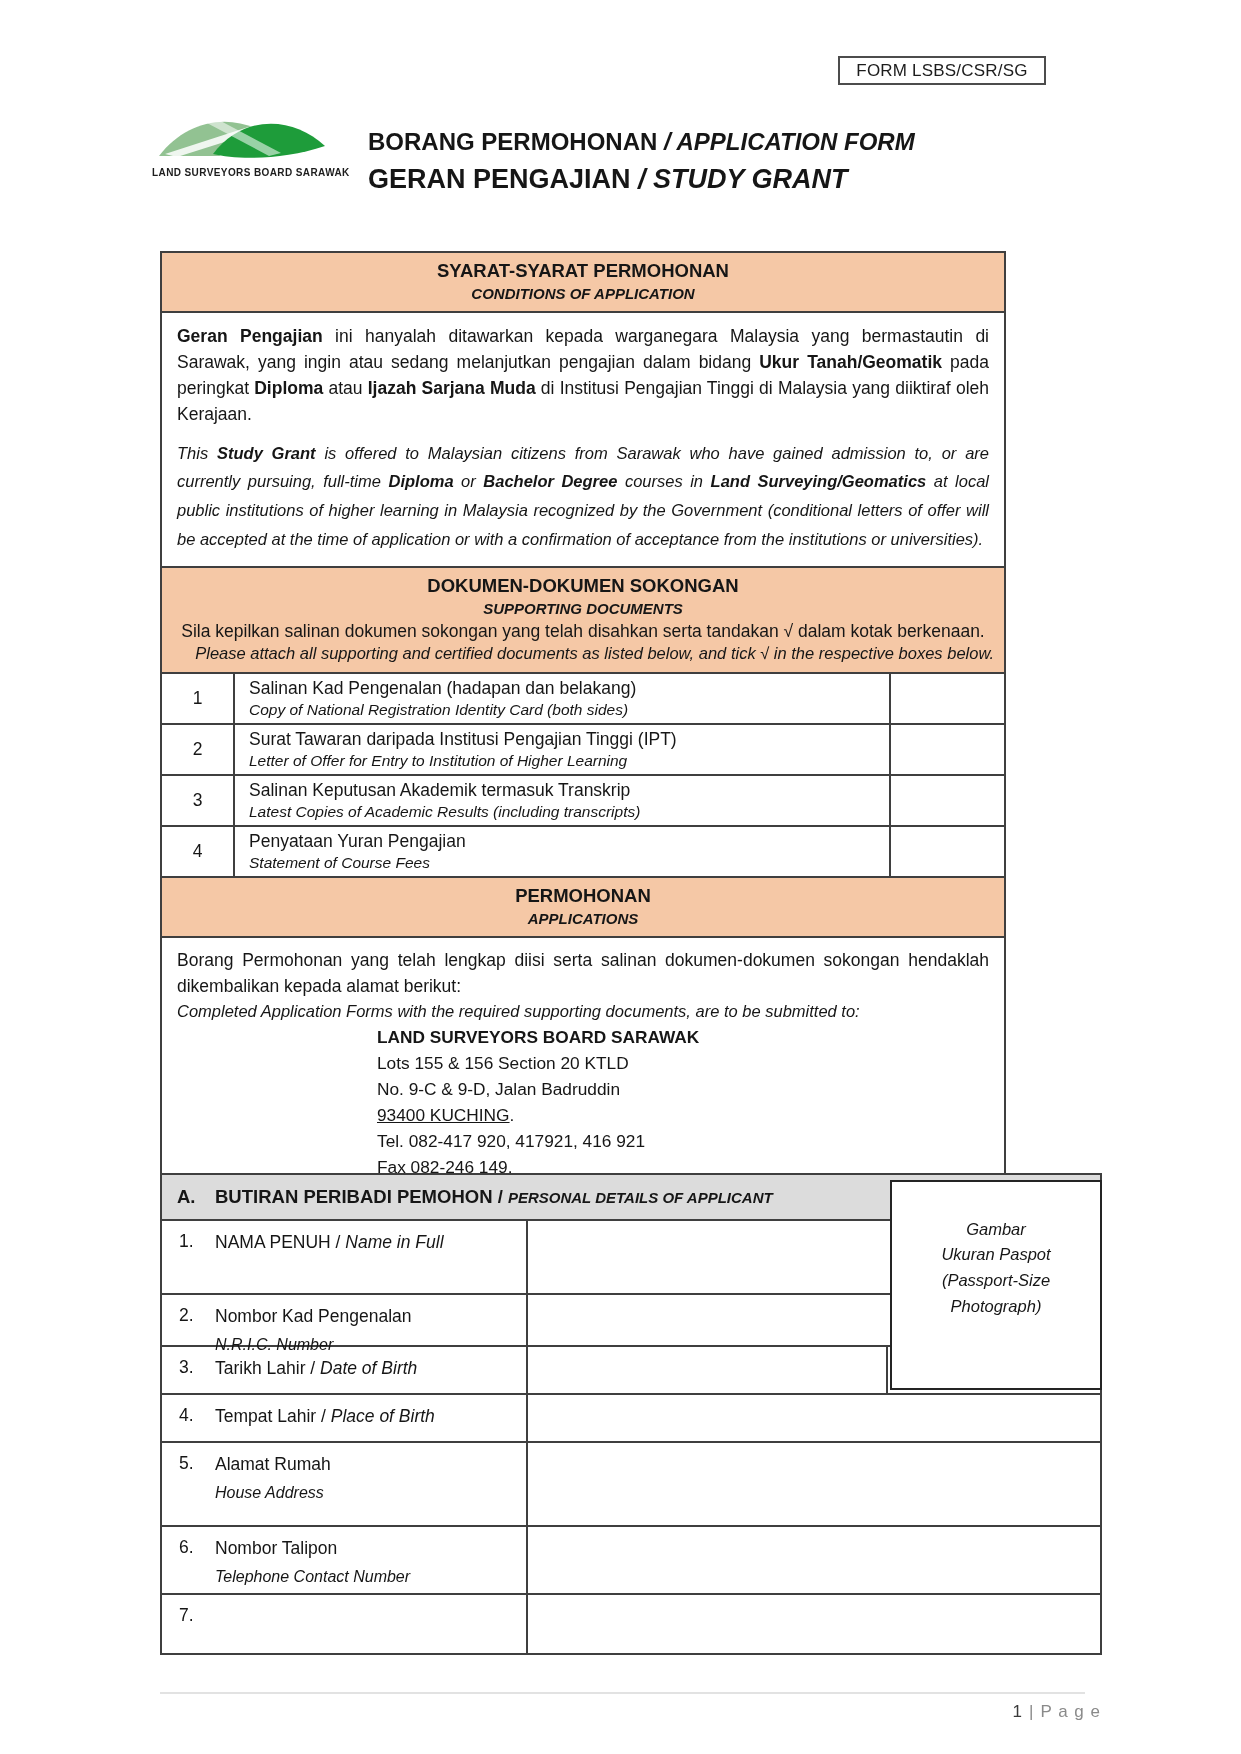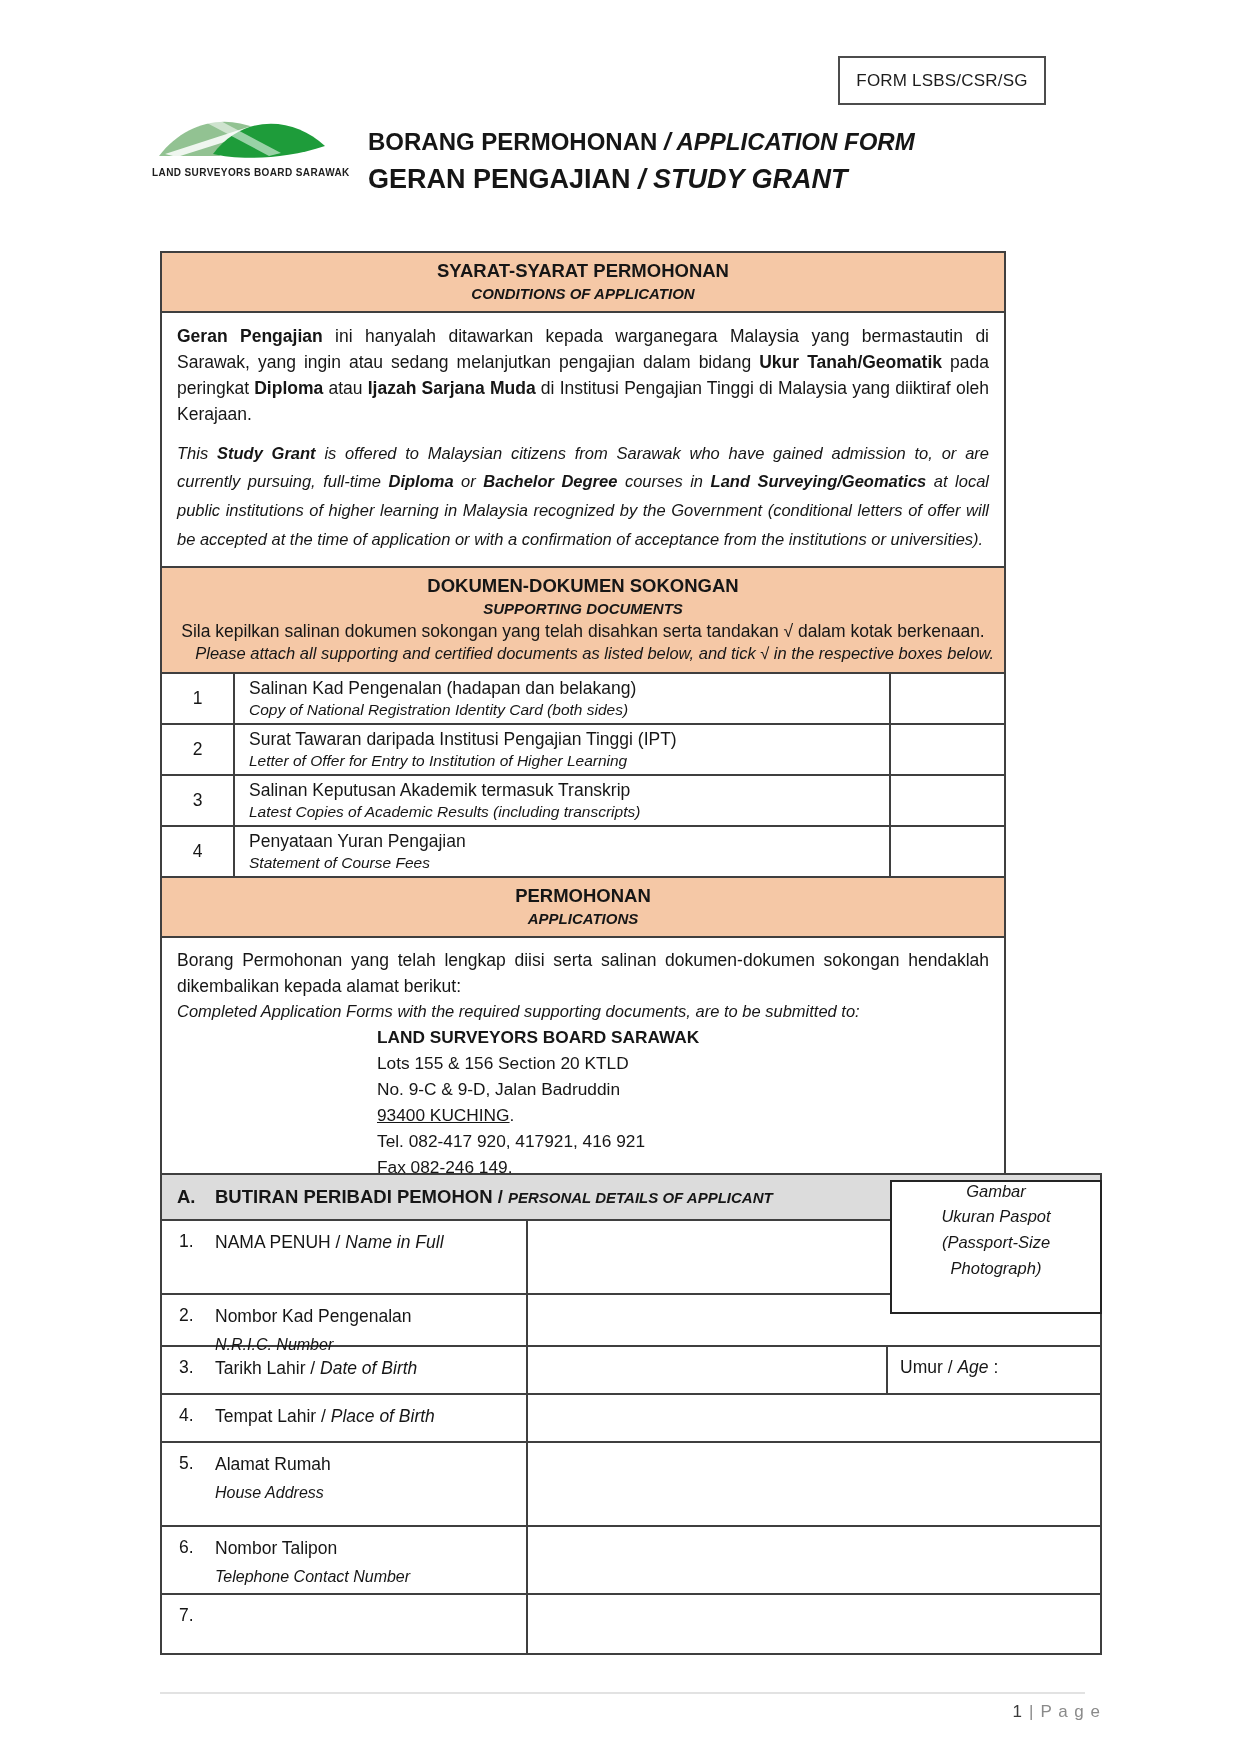--- a/index.html
+++ b/index.html
@@ -10,21 +10,21 @@
     font-family:"Liberation Sans", sans-serif;
     overflow:hidden;
   }
   .seg-b { font-weight:700; }
   .seg-i { font-style:italic; }
   .seg-u { text-decoration:underline; }
   .seg-sm { font-size:15px; }
 
   
   .form-code {
-    position:absolute; left:838px; top:56px; width:208px; height:49px;
+    position:absolute; left:838px; top:56px; width:208px; height:29px;
     border:2px solid #4c4c4c; display:flex; align-items:center; justify-content:center;
     font-size:17px; letter-spacing:0.2px; color:#1c1c1c;
   }
 
   
   .logo { position:absolute; left:152px; top:110px; width:180px; text-align:center; }
   .logo-caption { font-size:10px; font-weight:700; letter-spacing:0.4px; white-space:nowrap; color:#1d1d1d; margin-top:1px; }
 
   
   .titles { position:absolute; left:368px; top:128px; white-space:nowrap; }
@@ -70,21 +70,21 @@
   .sa-rowno { width:36px; font-size:17.5px; flex-shrink:0; }
   .sa-lbl-wrap { flex:1; }
   .sa-lbl  { font-size:17.5px; line-height:1.3; }
   .sa-lbl2 { font-size:16px; font-style:italic; margin-top:8px; }
   .sa-value { flex:1; background:#fff; }
   .sa-value-fixed { flex:none; width:360px; border-right:2px solid #3f3f3f; background:#fff; }
   .sa-age { flex:1; padding:10px 0 0 12px; font-size:17.5px; background:#fff; }
   .h72{height:72px} .h52{height:52px} .h48{height:48px} .h84{height:84px} .h68{height:68px} .h60{height:60px}
 
   .photo-box {
-    position:absolute; left:728px; top:5px; width:212px; height:134px; z-index:5;
+    position:absolute; left:728px; top:5px; width:212px; height:210px; z-index:5;
     background:#fff; border:2px solid #242424;
     display:flex; align-items:center; justify-content:center; text-align:center;
     font-style:italic; font-size:16.5px; line-height:1.55;
     white-space:pre-line; padding:0 14px 34px;
   }
 
   
   .footer-rule { position:absolute; left:160px; top:1692px; width:925px; height:2px; background:#E2E2E2; }
   .footer-text { position:absolute; left:176px; top:1702px; width:925px; text-align:right; font-size:17px; color:#8a8a8a; }
   .footer-text .pg-num { color:#3a3a3a; }

